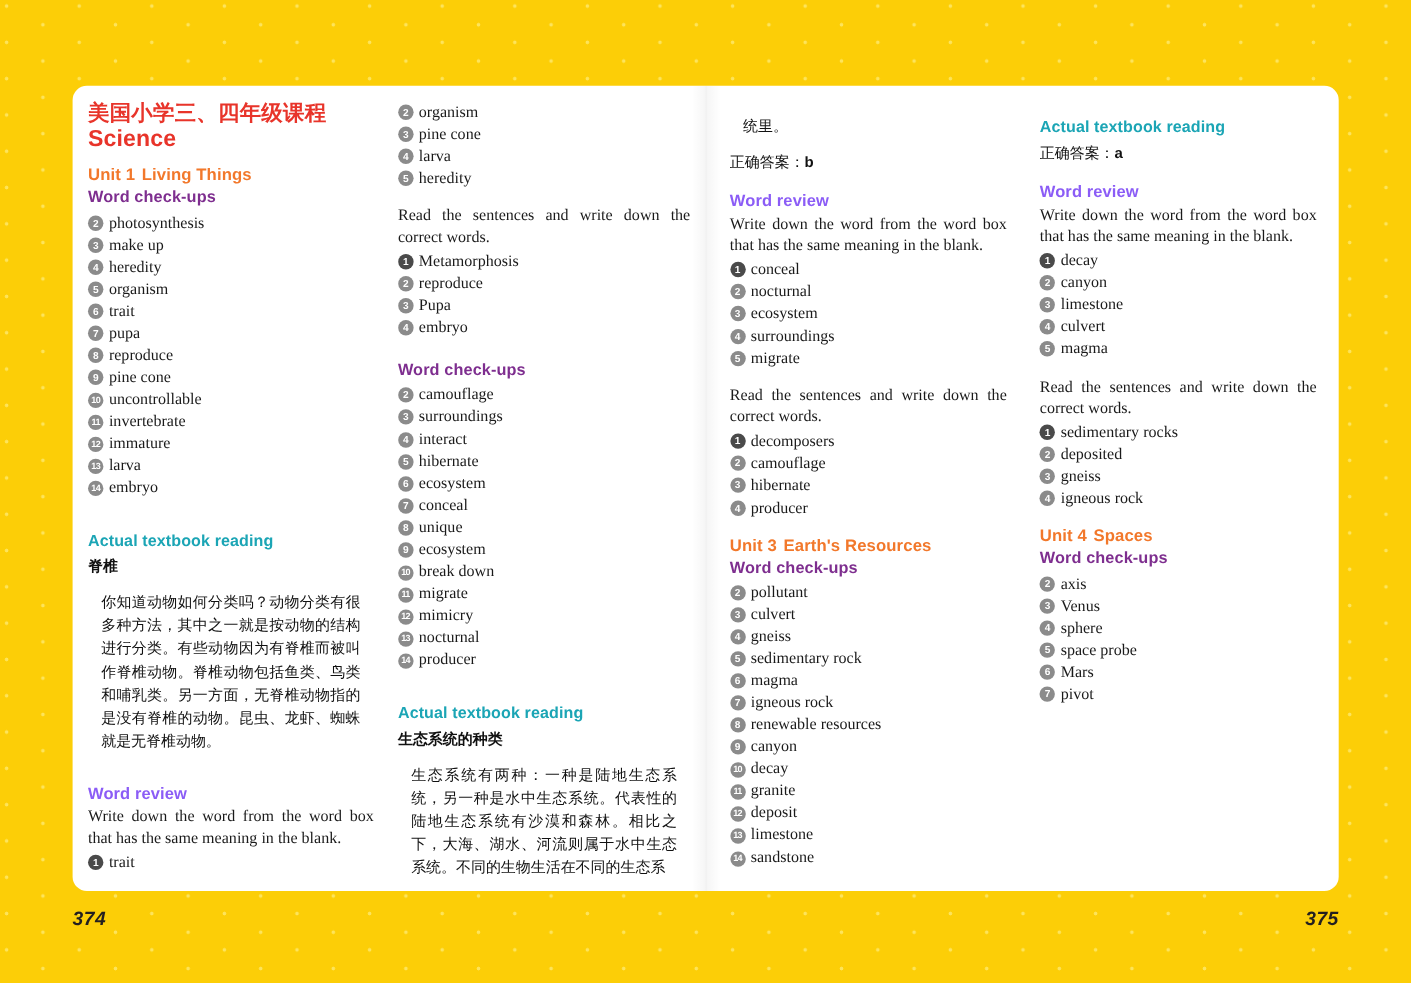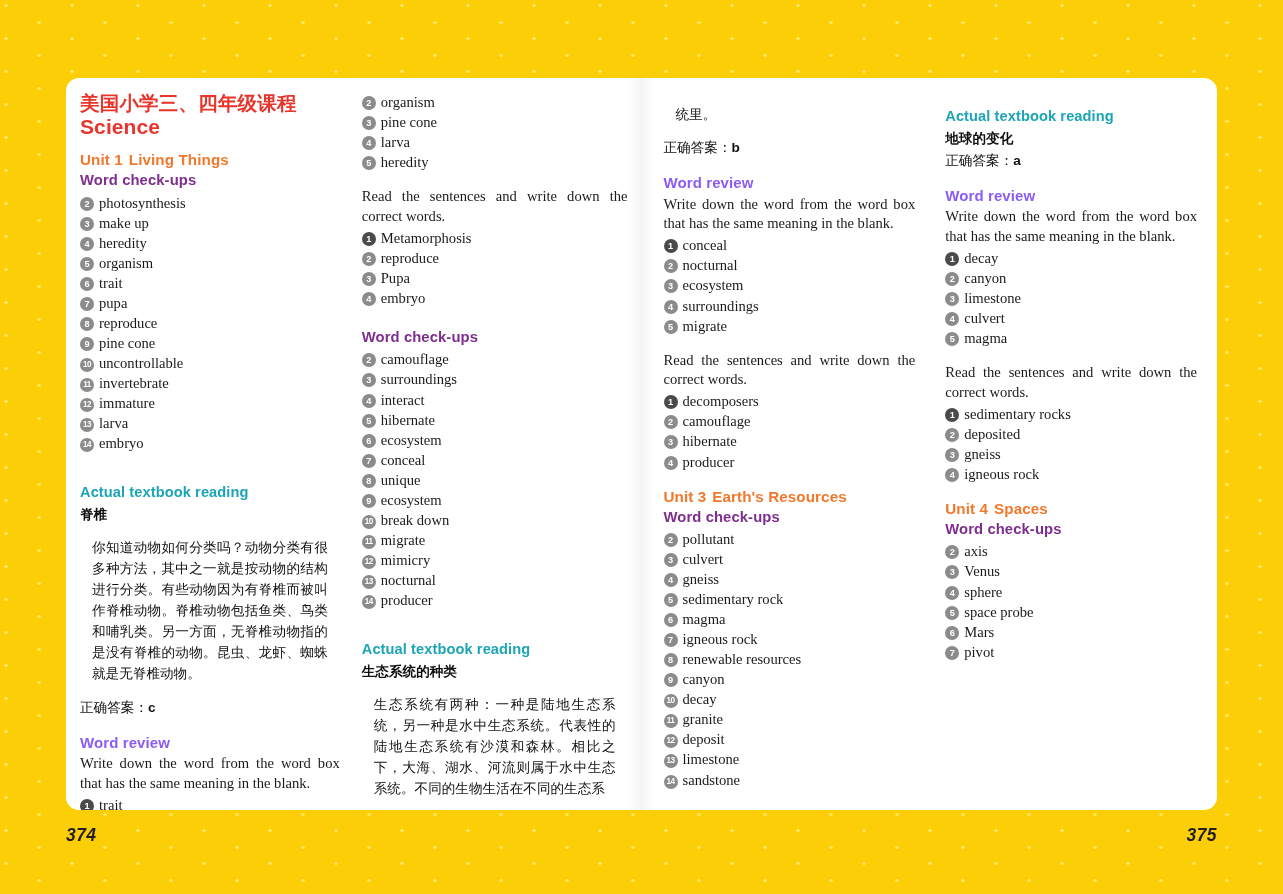--- a/index.html
+++ b/index.html
@@ -270,21 +270,20 @@
         <li>
           <span class="num wide">14</span>
           <span>embryo</span>
         </li>
       </ol>
 
     <div class="gap"></div>
     <div class="sub-teal">Actual textbook reading</div>
     <div class="cn-head">脊椎</div>
     <p class="para-cn">你知道动物如何分类吗？动物分类有很多种方法，其中之一就是按动物的结构进行分类。有些动物因为有脊椎而被叫作脊椎动物。脊椎动物包括鱼类、鸟类和哺乳类。另一方面，无脊椎动物指的是没有脊椎的动物。昆虫、龙虾、蜘蛛就是无脊椎动物。</p>
-    <p class="answer-cn"><span>正确答案：</span><b>c</b></p>
 
     <div class="gap"></div>
     <div class="sub-blue">Word review</div>
     <p class="para-en">Write down the word from the word box that has the same meaning in the blank.</p>
     <ol class="wlist">
         <li>
           <span class="num dark">1</span>
           <span>trait</span>
         </li>
       </ol>
@@ -501,21 +500,20 @@
         </li>
         <li>
           <span class="num wide">14</span>
           <span>sandstone</span>
         </li>
       </ol>
   </div>
 
   <div class="col col-4">
     <div class="sub-teal">Actual textbook reading</div>
-    <div class="cn-head">地球的变化</div>
     <p class="answer-cn"><span>正确答案：</span><b>a</b></p>
 
     <div class="gap"></div>
     <div class="sub-blue">Word review</div>
     <p class="para-en">Write down the word from the word box that has the same meaning in the blank.</p>
     <ol class="wlist">
         <li>
           <span class="num dark">1</span>
           <span>decay</span>
         </li>

